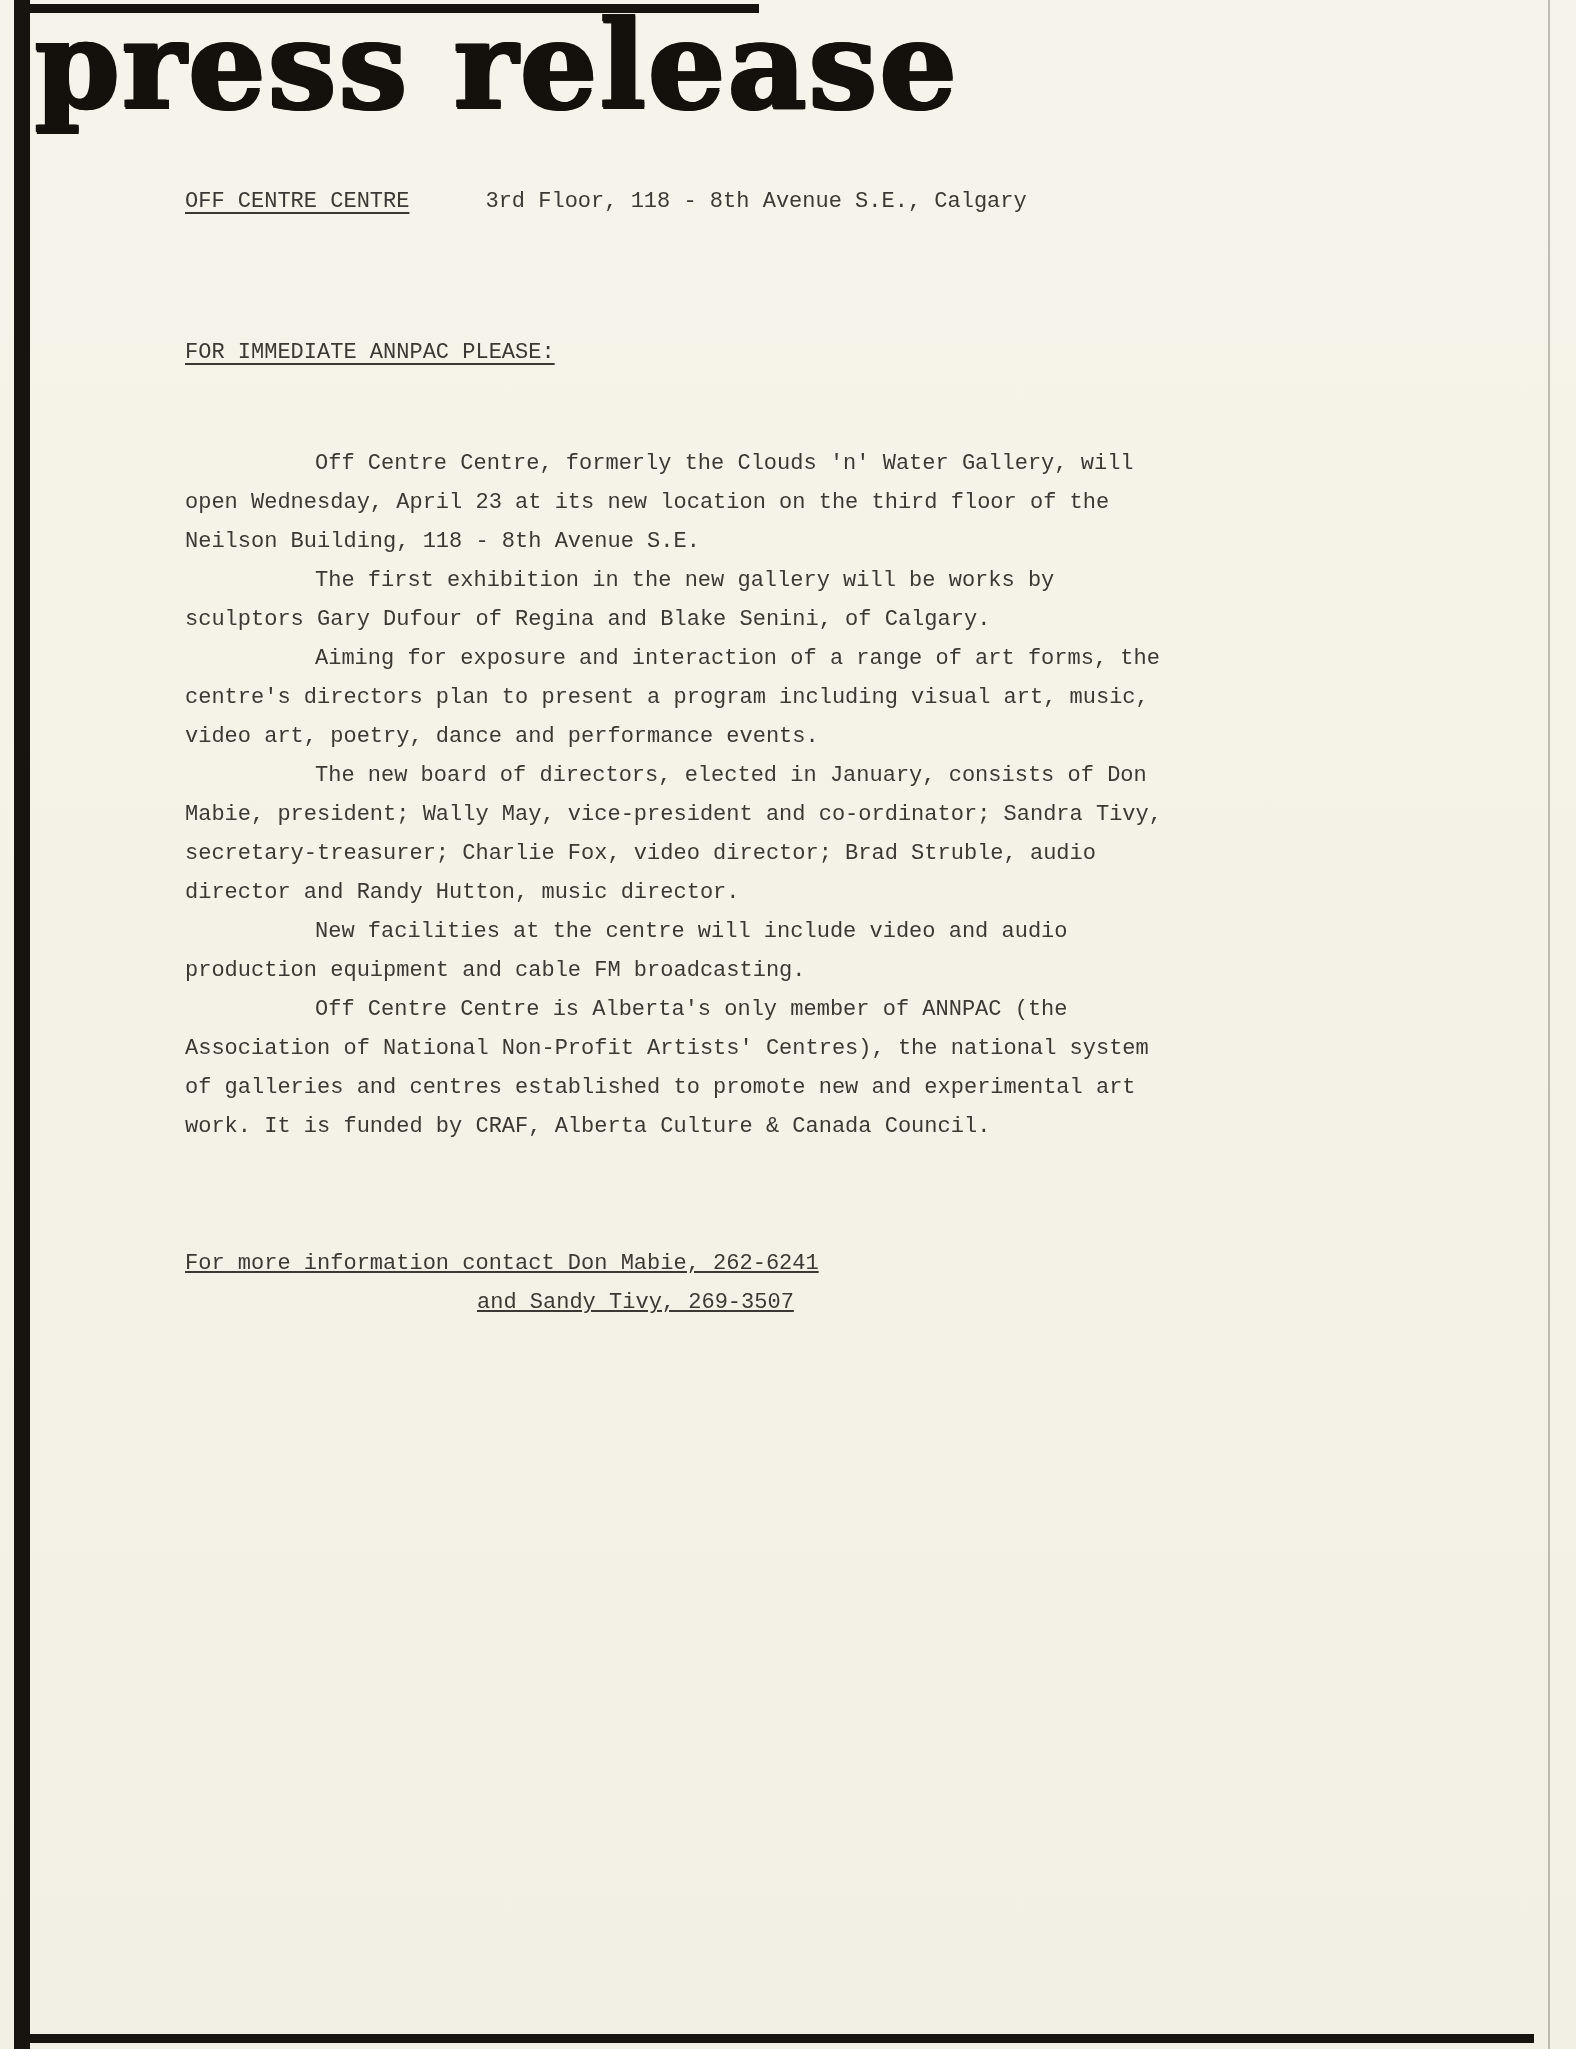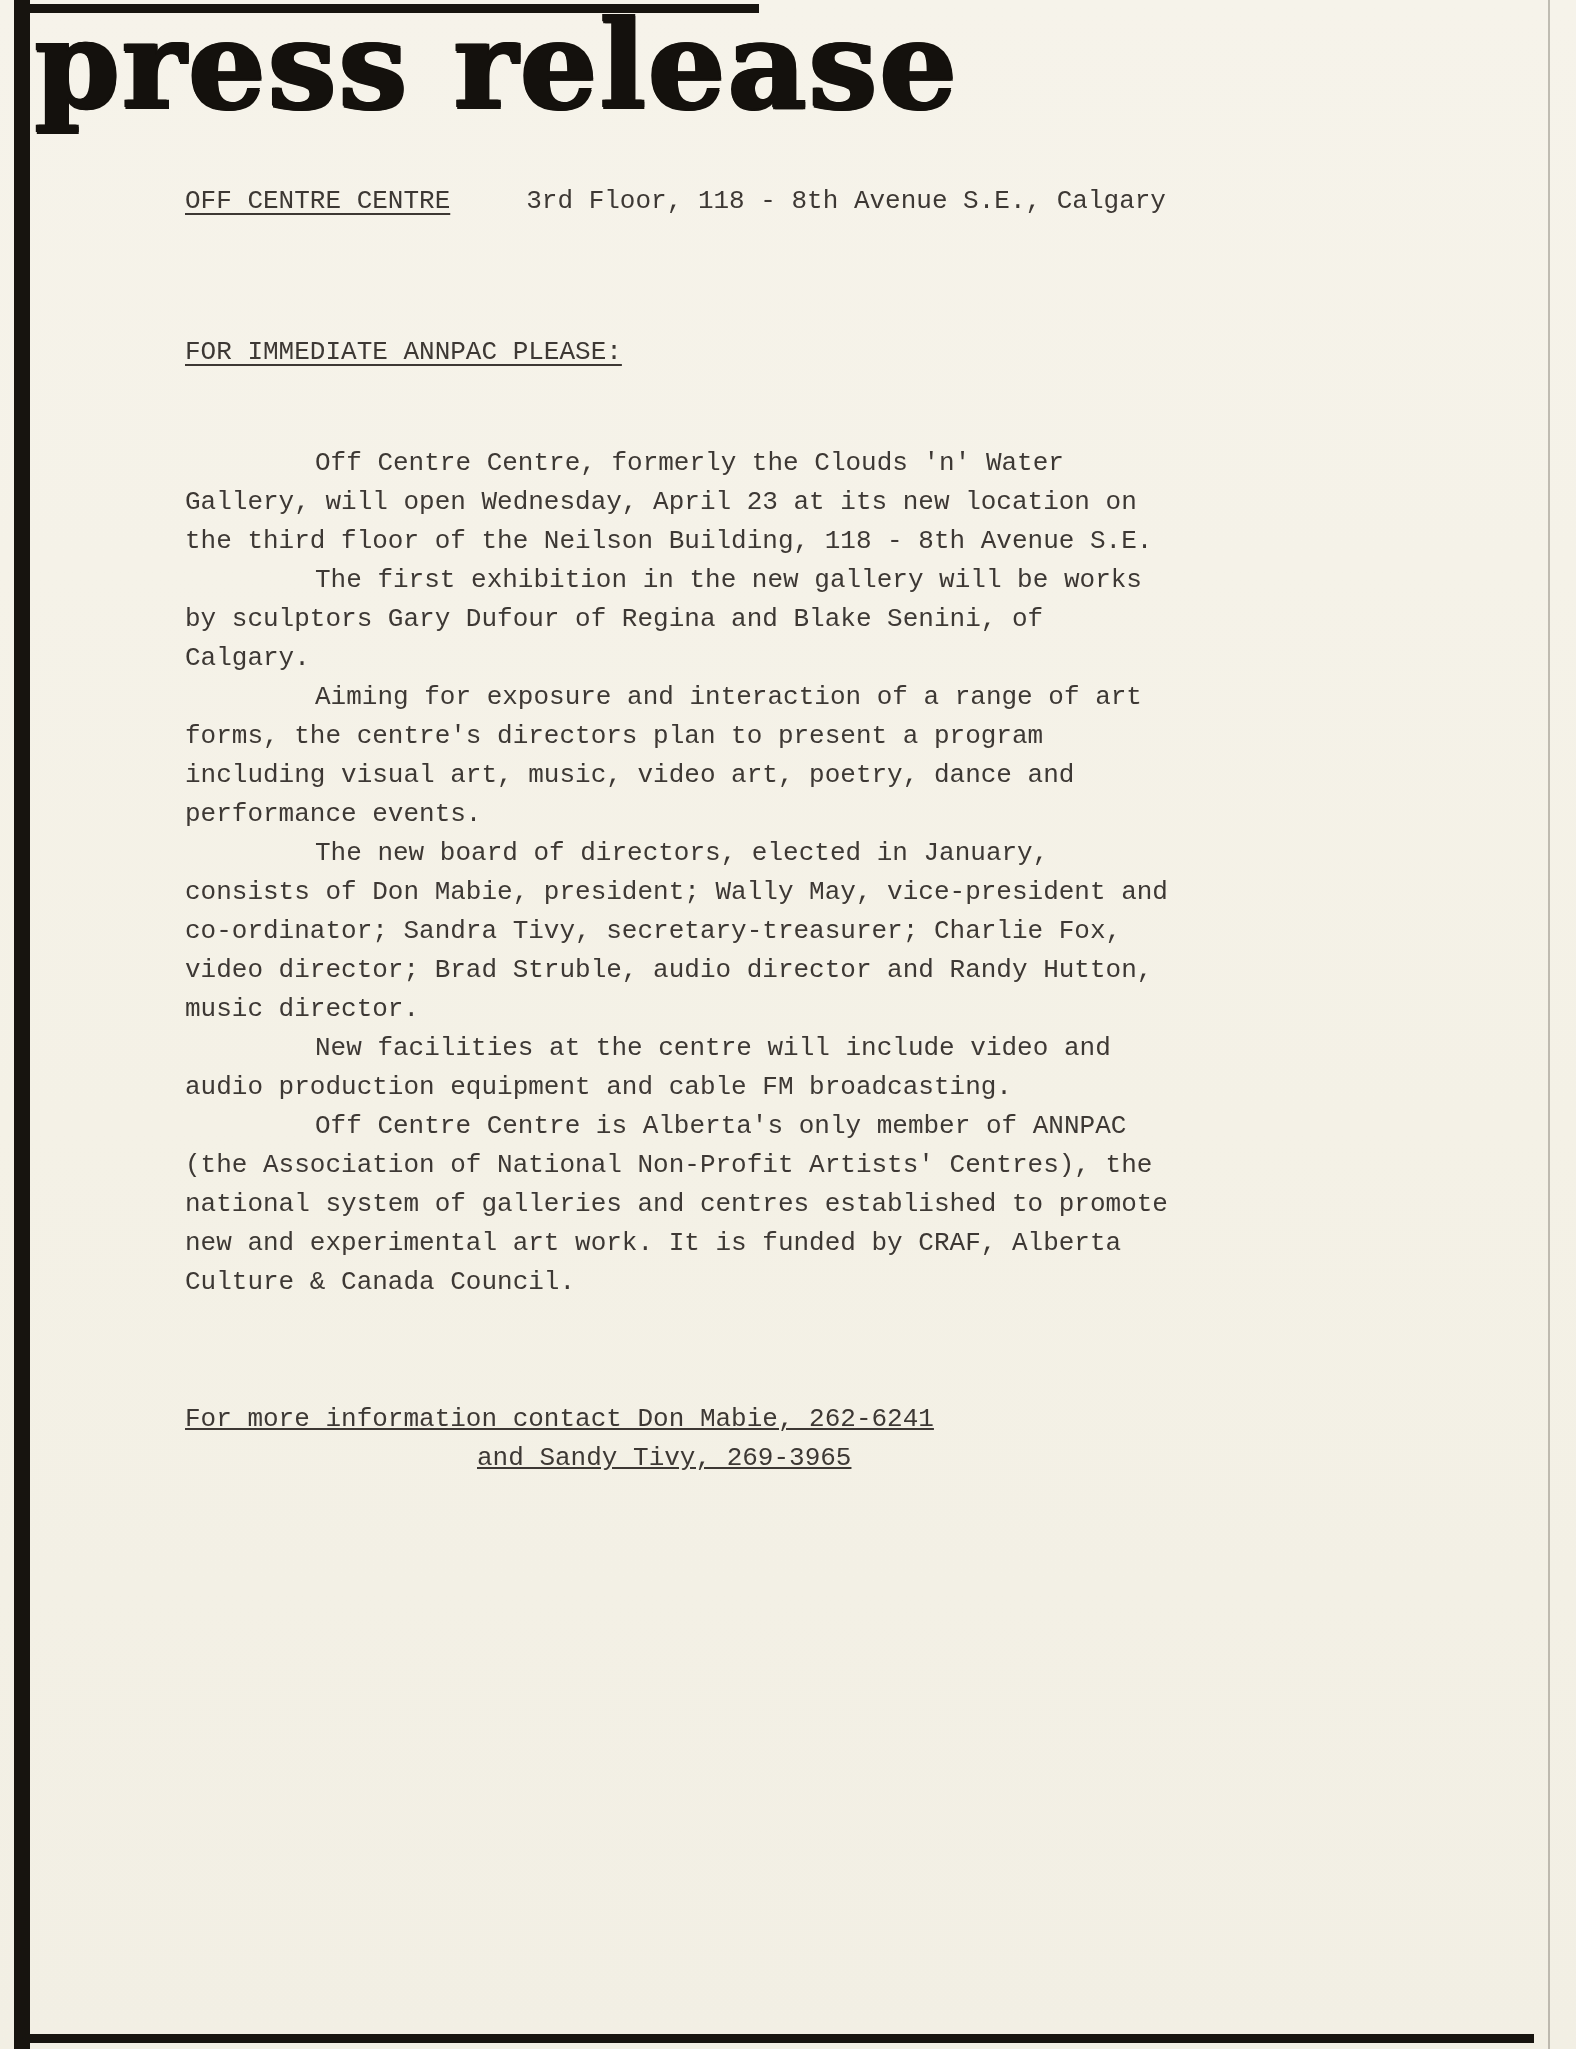--- a/index.html
+++ b/index.html
@@ -32,21 +32,21 @@
     color: #14110d;
     text-shadow: 2px 0 0 #14110d, 0 2px 0 #14110d, 2px 2px 0 #14110d, -1px 0 0 #14110d;
     white-space: nowrap;
   }
 
   .content {
     position: absolute;
     left: 185px;
     top: 182px;
     width: 985px;
-    font-size: 26px;
+    font-size: 22px;
     line-height: 39px;
   }
 
   .org-line { display: flex; gap: 76px; margin: 0 0 112px 0; white-space: nowrap; }
   .underlined { text-decoration: underline; text-underline-offset: 5px; }
 
   .release-line-wrap { margin: 0 0 72px 0; }
 
   .body-text p { margin: 0; text-indent: 130px; }
 
@@ -79,16 +79,16 @@
     <p>Off Centre Centre, formerly the Clouds 'n' Water Gallery, will open Wednesday, April 23 at its new location on the third floor of the Neilson Building, 118 - 8th Avenue S.E.</p>
     <p>The first exhibition in the new gallery will be works by sculptors Gary Dufour of Regina and Blake Senini, of Calgary.</p>
     <p>Aiming for exposure and interaction of a range of art forms, the centre's directors plan to present a program including visual art, music, video art, poetry, dance and performance events.</p>
     <p>The new board of directors, elected in January, consists of Don Mabie, president; Wally May, vice-president and co-ordinator; Sandra Tivy, secretary-treasurer; Charlie Fox, video director; Brad Struble, audio director and Randy Hutton, music director.</p>
     <p>New facilities at the centre will include video and audio production equipment and cable FM broadcasting.</p>
     <p>Off Centre Centre is Alberta's only member of ANNPAC (the Association of National Non-Profit Artists' Centres), the national system of galleries and centres established to promote new and experimental art work.  It is funded by CRAF, Alberta Culture &amp; Canada Council.</p>
   </div>
 
   <div class="footer">
     <p class="line1">For more information contact Don Mabie, 262-6241</p>
-    <p class="line2">and Sandy Tivy,  269-3965</p>
+    <p class="line2">and Sandy Tivy,  269-3507</p>
   </div>
 
 </div>
 
 </body></html>

